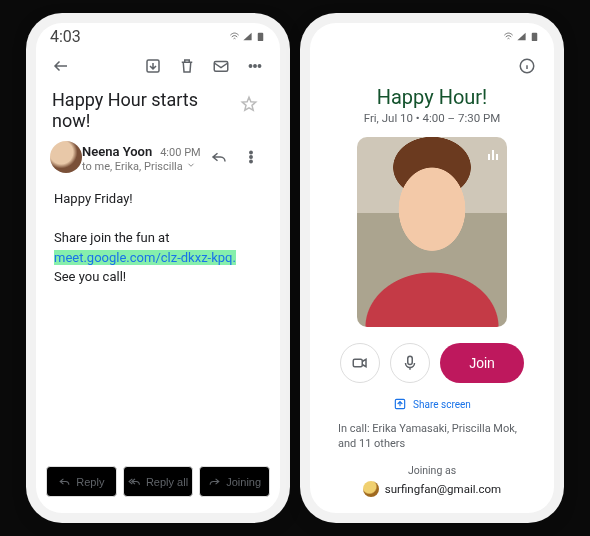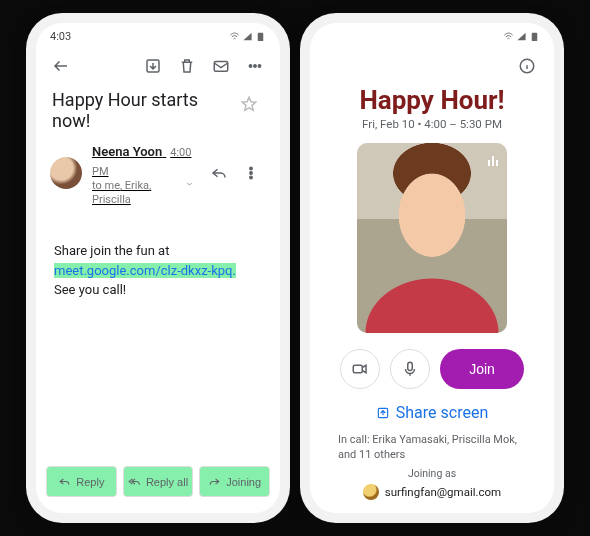--- a/index.html
+++ b/index.html
@@ -15,72 +15,72 @@
     background: #fff;
     border-radius: 26px;
     box-shadow: 0 0 0 10px #f2f2f2, 0 4px 20px rgba(0,0,0,.5);
     position: relative;
     overflow: hidden;
     display: flex; flex-direction: column;
   }
   .statusbar {
     height: 22px; padding: 4px 14px 0;
     display: flex; justify-content: space-between; align-items: center;
-    font-size: 11px; color: #444; gap: 20px;
+    font-size: 16px; color: #444; gap: 20px;
   }
   .status-icons { display: flex; gap: 2px; align-items: center; color:#666;}
   .status-icons svg { width: 11px; height: 11px; }
   
   .gmail-toolbar {
     display: flex; align-items: center; padding: 6px 10px 2px;
     gap: 4px;
   }
   .gmail-toolbar .spacer { flex: 1; }
   .iconbtn {
     width: 30px; height: 30px; display:flex; align-items:center; justify-content:center;
     color:#5f6368; border:none; background:none; cursor:pointer;
   }
   .iconbtn svg { width: 18px; height: 18px; stroke: currentColor; fill:none; stroke-width:2;}
   .subject-row {
     display:flex; padding: 6px 16px 10px;
   }
   .subject-row h1 { font-size: 18px; font-weight: 400; color:#202124; flex:1;}
   .star { color:#bbb; }
   .sender-row {
-    display:flex; align-items:center; padding: 0 14px 10px; gap:10px;text-decoration:underline;
+    display:flex; align-items:center; padding: 0 14px 10px; 
   }
   .avatar {
     width: 32px; height:32px; border-radius:50%;
     background: radial-gradient(circle at 35% 35%, #e8c8a8 0 40%, #7a5038 55% 100%);
     flex-shrink:0;
   }
   .sender-info { flex:1; line-height:1.2; }
   .sender-name { font-size:13px; font-weight:600; color:#202124; }
   .sender-time { font-size:11px; color:#777; font-weight:400; margin-left:4px;}
   .sender-to { font-size:11px; color:#777; display:flex; align-items:flex-start; gap:3px;}
   .sender-actions { display:flex; gap:2px; color:#5f6368;}
   .body {
     padding: 6px 18px; font-size:13px; color:#202124; line-height:1.5;
   }
   .body a { color:#1a73e8; background:#86efac; text-decoration:none; }
   .footer-actions {
     margin-top:auto; display:flex; gap:6px; padding:10px 10px 16px;
   }
   .pillbtn {
-    flex:1; border:1px solid #ddd; background:#86efac; border-radius:4px;
+    flex:1; border:1px solid #ddd; background:#000000; border-radius:4px;
     padding:8px 4px; font-size:11px; color:#5f6368;
     display:flex; align-items:center; justify-content:center; gap:5px; cursor:pointer;
   }
   .pillbtn svg{width:13px;height:13px;stroke:currentColor;fill:none;stroke-width:2;}
   
   .meet-toolbar {
     display:flex; justify-content:flex-end; padding:6px 12px 0;
   }
   .meet-header { text-align:center; padding: 4px 0 2px;}
-  .meet-header h1 { font-size:26px; font-weight:700; color:#7f1d1d;}
+  .meet-header h1 { font-size:20px; font-weight:400; color:#14532d;}
   .meet-header p { font-size:11.5px; color:#5f6368; margin-top:2px;}
   .video-preview {
     width:150px; height:190px; margin:10px auto 12px; border-radius:10px;
     position:relative; overflow:hidden;
     background:
       radial-gradient(ellipse 60px 75px at 50% 38%, #f3c9a8 0 55%, transparent 56%),
       radial-gradient(ellipse 70px 55px at 50% 16%, #6b3a1f 0 55%, transparent 56%),
       radial-gradient(ellipse 110px 90px at 50% 100%, #c43a46 0 60%, transparent 61%),
       linear-gradient(180deg,#cfc7b8 0 40%,#aba48f 40% 100%);
   }
@@ -89,30 +89,30 @@
   .controls {
     display:flex; justify-content:center; align-items:center; gap:10px; padding:4px 0 8px;
   }
   .circlebtn {
     width:40px;height:40px;border-radius:50%;border:1px solid #ddd;
     background:#fff;display:flex;align-items:center;justify-content:center;
     color:#5f6368;cursor:pointer;
   }
   .circlebtn svg{width:18px;height:18px;stroke:currentColor;fill:none;stroke-width:2;}
   .joinbtn{
-    background:#a21caf;color:#fff;border:none;border-radius:22px;
+    background:#be185d;color:#fff;border:none;border-radius:22px;
     width:84px;height:40px;font-size:14px;font-weight:500;cursor:pointer;
   }
   .share-row{
     display:flex;justify-content:center;align-items:center;gap:6px;
-    color:#1a73e8;font-size:16px;padding:6px 0 10px;cursor:pointer;
+    color:#1a73e8;font-size:10px;padding:6px 0 10px;cursor:pointer;
   }
   .share-row svg{width:14px;height:14px;stroke:currentColor;fill:none;stroke-width:2;}
   .incall{font-size:11px;color:#5f6368;text-align:left;padding:0 28px;line-height:1.4;}
-  .joining{font-size:10.5px;color:#5f6368;text-align:center;margin-top:4px;}
+  .joining{font-size:10.5px;color:#5f6368;text-align:center;margin-top:12px;}
   .joinas{display:flex;justify-content:center;align-items:center;gap:6px;font-size:11.5px;color:#202124;margin-top:4px;}
   .joinas .dot{width:16px;height:16px;border-radius:50%;background:radial-gradient(circle at 40% 35%,#f0d070 0 45%,#a06a20 55% 100%);}
 </style>
 </head>
 <body>
 
 <div class="phone">
 
   <div class="statusbar">
     <span>4:03</span>
@@ -195,20 +195,21 @@
         <svg viewBox="0 0 24 24">
             <circle cx="12" cy="6" r="1.6" fill="currentColor"></circle>
             <circle cx="12" cy="12" r="1.6" fill="currentColor"></circle>
             <circle cx="12" cy="18" r="1.6" fill="currentColor"></circle>
           </svg>
       </button>
     </div>
   </div>
 
   <div class="body">
+    <p>Happy Friday!</p>
     <br>
     <p>
       <span>Share join the fun at</span><br>
       <a href="#">meet.google.com/clz-dkxz-kpq.</a><br>
       <span>See you call!</span>
     </p>
   </div>
 
   <div class="footer-actions">
     <button class="pillbtn">
@@ -253,21 +254,21 @@
     <button class="iconbtn">
       <svg viewBox="0 0 24 24">
           <circle cx="12" cy="12" r="9"></circle>
           <path d="M12 8h0M12 11v5"></path>
         </svg>
     </button>
   </div>
 
   <div class="meet-header">
     <h1>Happy Hour!</h1>
-    <p>Fri, Feb 10  •  4:00 – 5:30 PM</p>
+    <p>Fri, Jul 10  •  4:00 – 7:30 PM</p>
   </div>
 
   <div class="video-preview">
     <div class="eq-icon">
       <span style="height:6px"></span><span style="height:10px"></span><span style="height:6px"></span>
     </div>
   </div>
 
   <div class="controls">
     <button class="circlebtn">

